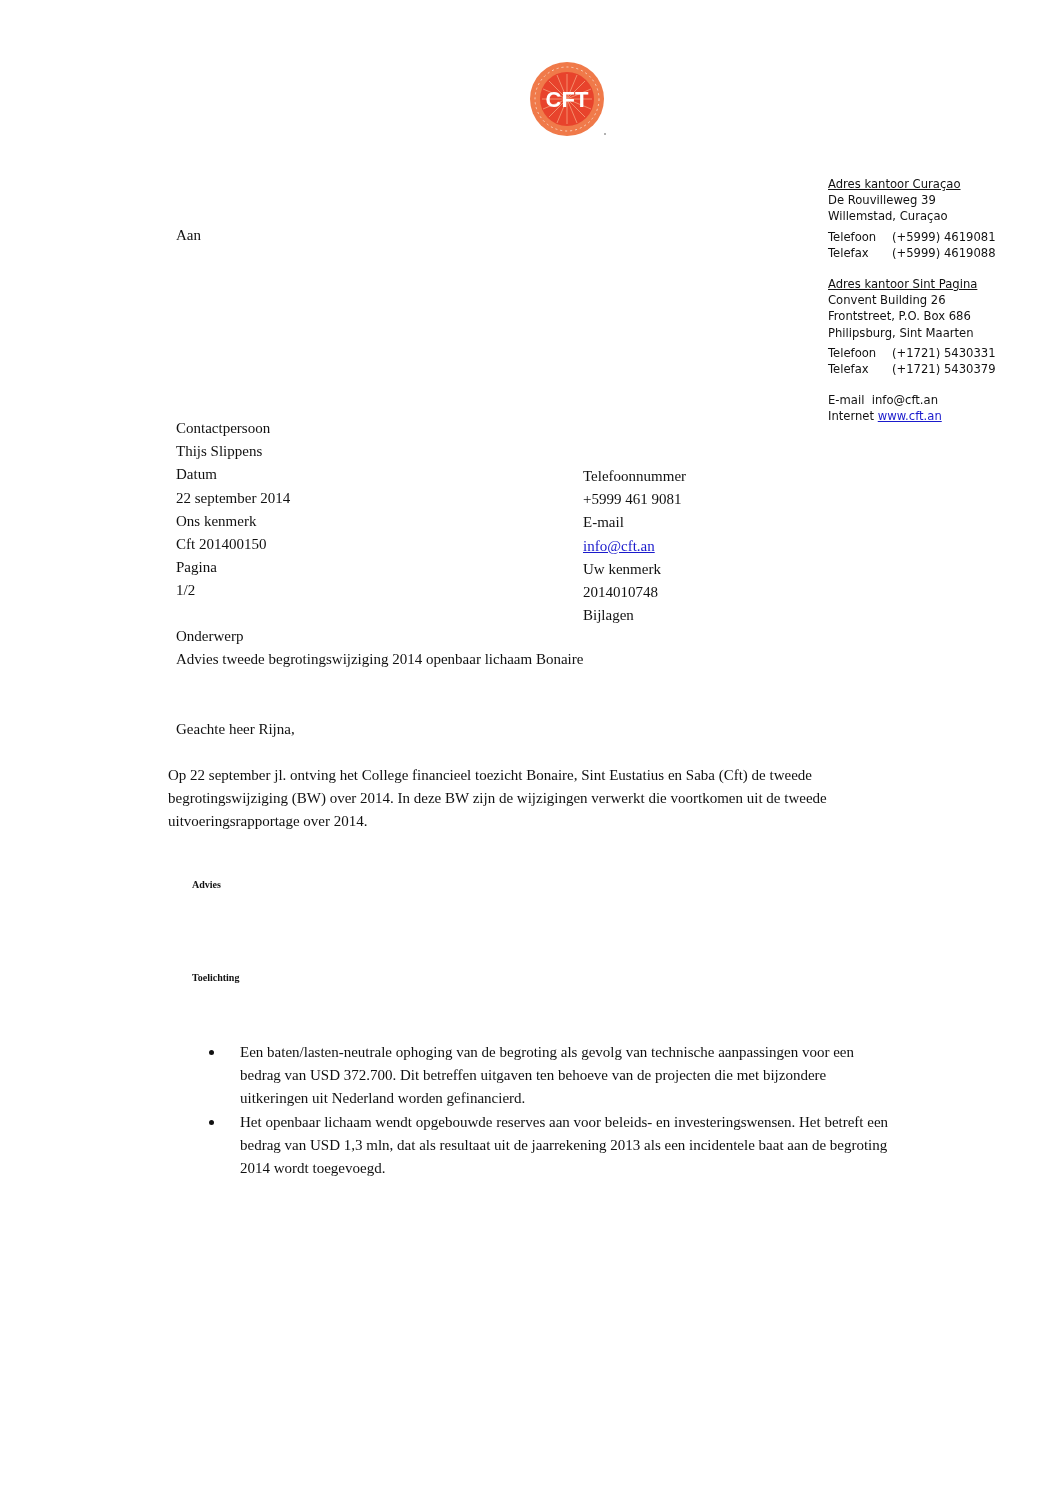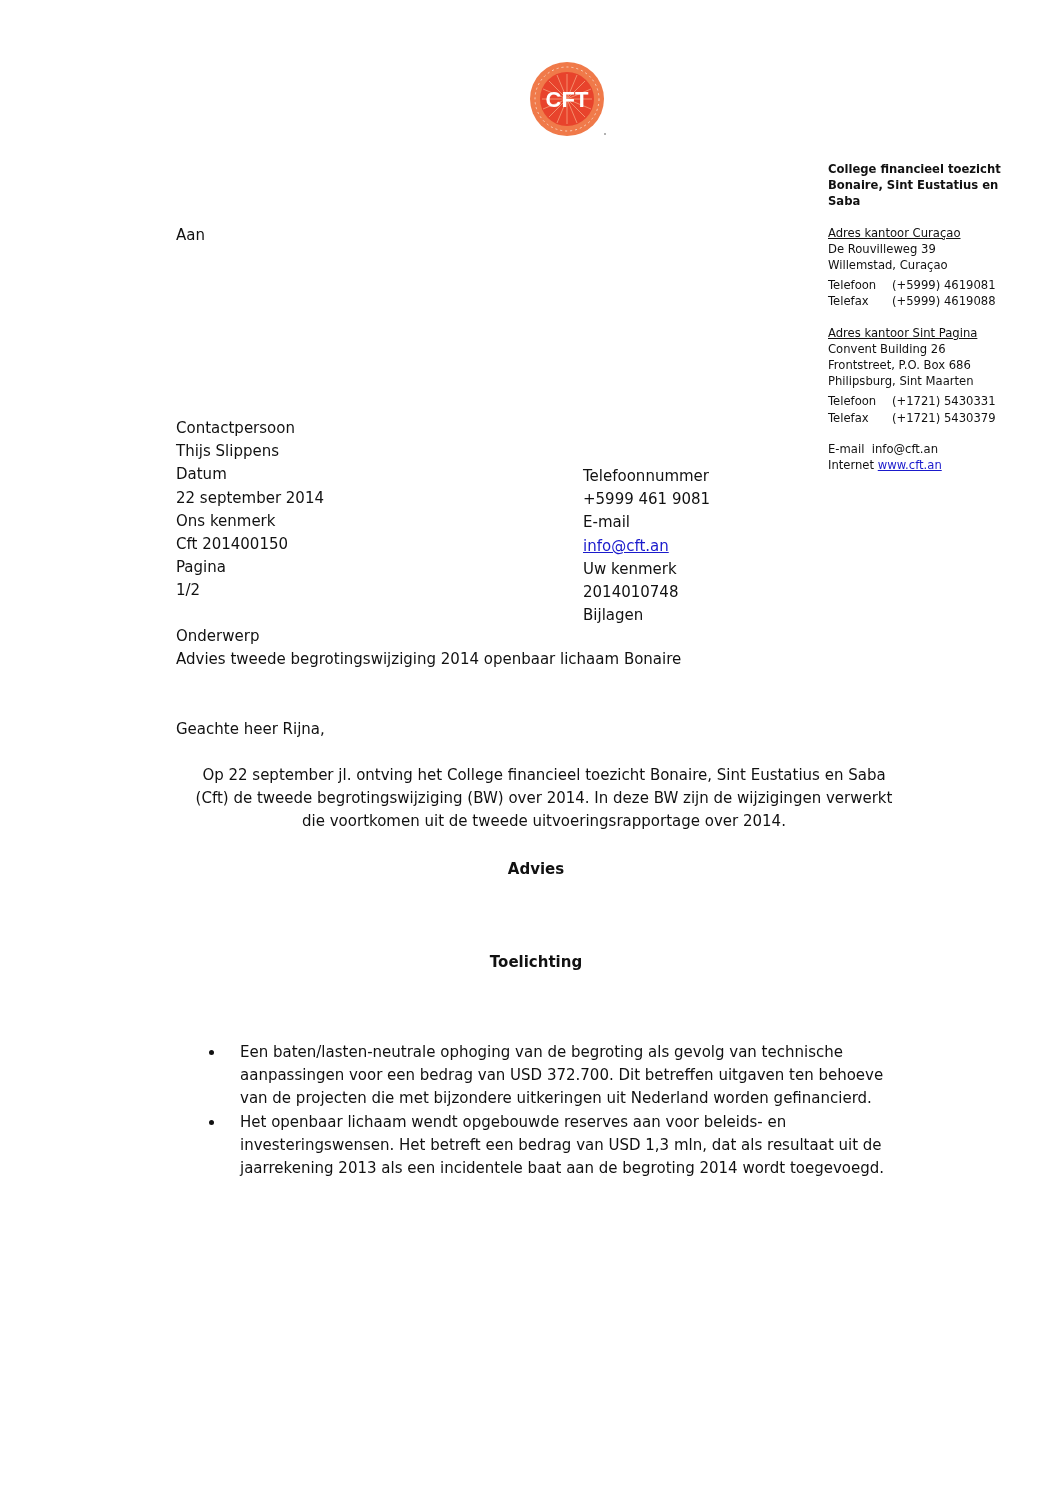--- a/index.html
+++ b/index.html
@@ -12,31 +12,31 @@
   .logo-dot { left: 604px; top: 133px; width: 2px; height: 2px; background:#999; border-radius:1px; }
 
   .sidebar { left: 828px; top: 161px; width: 220px; font-size: 11.6px; line-height: 16.2px; color: #111; }
   .sidebar .org { font-weight: bold; line-height: 16.2px; }
   .sidebar .u { text-decoration: underline; }
   .sidebar .blk { margin-top: 15px; }
   .sidebar .row { display: flex; }
   .sidebar .lbl { width: 64px; }
   .sidebar a { color: #1a1acc; text-decoration: underline; }
 
-  .main { font-size: 15px; line-height: 23.2px; color: #111; }
+  .main { font-size: 15px; line-height: 23.2px; color: #111; font-family: Liberation Serif, serif; }
   .aan { left: 176px; top: 224px; }
   .meta-l { left: 176px; top: 417px; }
   .meta-r { left: 583px; top: 417px; margin-top: 48px; }
   .meta-r a { color: #1a1acc; text-decoration: underline; }
   .subject { left: 176px; top: 625px; }
   .salut { left: 176px; top: 718px; }
-  .para1 { left: 184px; top: 764px; width: 720px; text-align: center; }
+  .para1 { left: 168px; top: 764px; width: 720px; }
   .advies { left: 176px; top: 857px; width: 720px; }
   .toel { left: 176px; top: 950px; width: 720px; }
-  h3 { margin: 1px; font-size: 15px; font-weight: bold; line-height: 23.2px; text-align: center; }
+  h3 { margin: 16px; font-size: 10px; font-weight: bold; line-height: 23.2px; }
   p { margin: 0; }
   ul.bullets { margin: 0; padding: 0; list-style: none; position: absolute; left: 176px; top: 1041px; width: 720px; }
   ul.bullets li { position: relative; padding-left: 64px; }
   ul.bullets li .dot { position: absolute; left: 33px; top: 9px; width: 5px; height: 5px; border-radius: 50%; background: #111; }
   sup { font-size: 9px; line-height: 0; vertical-align: super; }
 </style>
 </head>
 <body>
 
 <div class="abs logo">
@@ -53,21 +53,20 @@
       <line x1="14" y1="28" x2="62" y2="48"></line>
       <line x1="14" y1="48" x2="62" y2="28"></line>
     </g>
     <text x="38" y="46" text-anchor="middle" font-family="Liberation Sans, sans-serif" font-weight="bold" font-size="22" fill="#ffffff">CFT</text>
     <circle cx="38" cy="38" r="32" fill="none" stroke="#fbd0bb" stroke-width="1" stroke-dasharray="2 3"></circle>
   </svg>
 </div>
 <div class="abs logo-dot"></div>
 
 <div class="abs sidebar">
-  <div class="org" style="width:180px;">College financieel toezicht Bonaire, Sint Eustatius en Saba</div>
 
   <div class="blk">
     <div class="u">Adres kantoor Curaçao</div>
     <div>De Rouvilleweg 39</div>
     <div>Willemstad, Curaçao</div>
     <div style="margin-top:4px" class="row">
       <span class="lbl">Telefoon</span>
       <span>(+5999) 4619081</span>
     </div>
     <div class="row">

